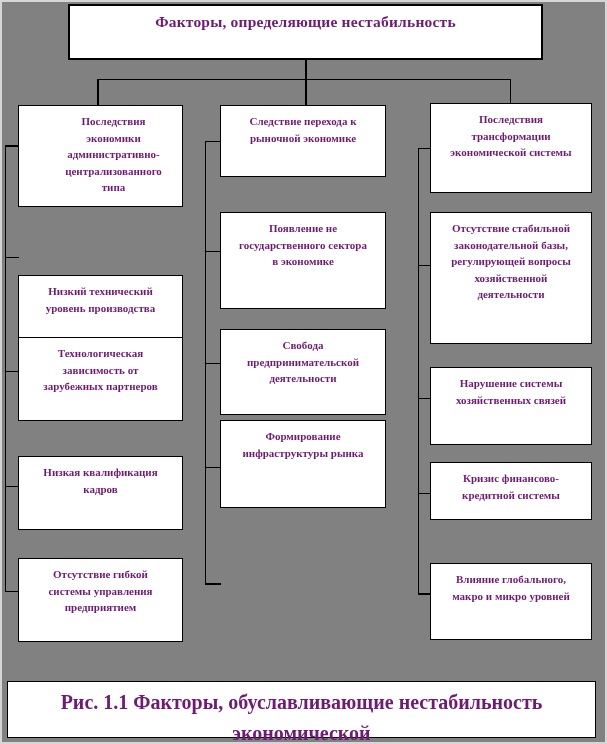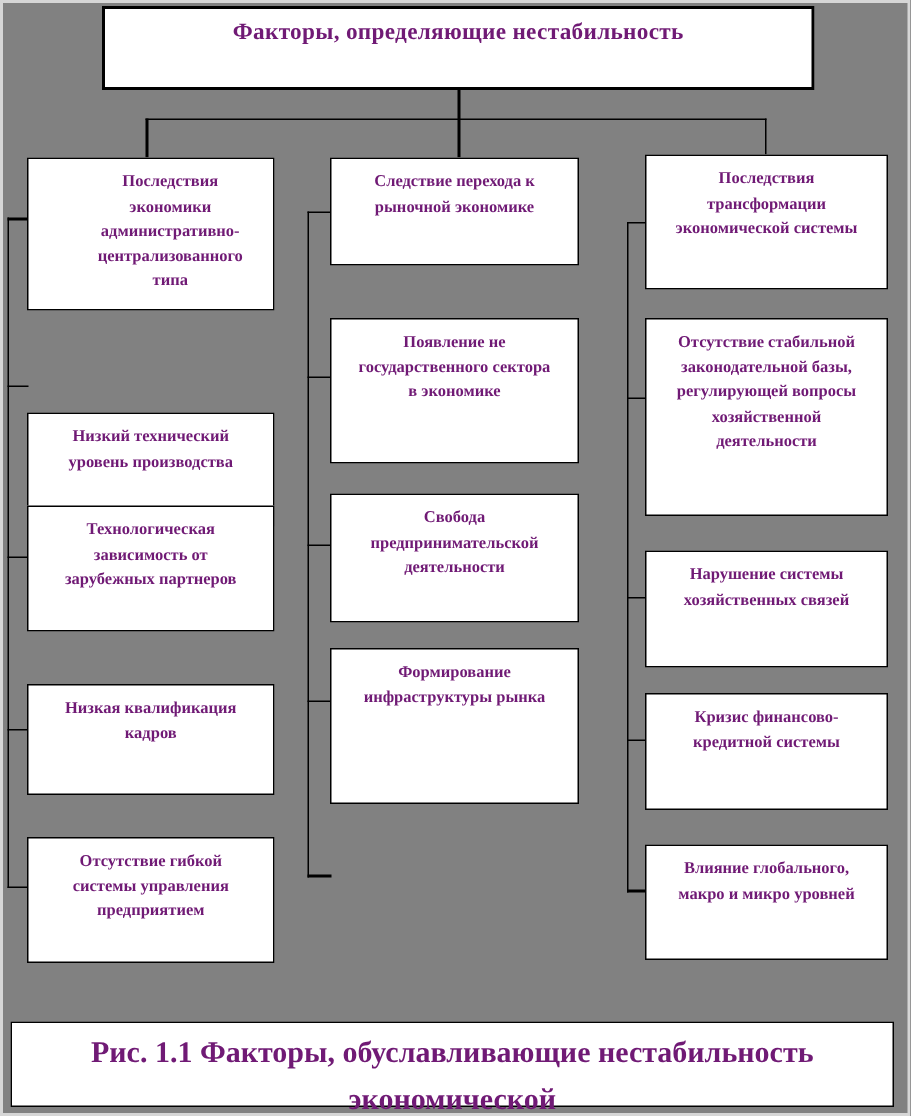--- a/index.html
+++ b/index.html
@@ -15,25 +15,25 @@
   }
   .col-left  { left:18px;  width:165px; padding-left:14px; padding-right:14px; }
   .col-mid   { left:220px; width:166px; padding-left:17px; padding-right:17px; }
   .col-right { left:430px; width:162px; padding-left:14px; padding-right:14px; }
 
   .l1 { top:105px; height:102px;padding-left:40px; } .l2 { top:227px; height:76px;margin-top:48px; }
   .l3 { top:337px; height:84px; }  .l4 { top:456px; height:74px; }
   .l5 { top:558px; height:84px; }
 
   .m1 { top:105px; height:72px; }  .m2 { top:212px; height:97px; }
-  .m3 { top:329px; height:86px; }  .m4 { top:432px; height:104px; }
+  .m3 { top:329px; height:86px; }  .m4 { top:420px; height:88px; }
   .m5 { top:549px; height:87px; }
 
   .r1 { top:103px; height:90px; }  .r2 { top:212px; height:132px; }
-  .r3 { top:367px; height:78px; }  .r4 { top:462px; height:78px; }
+  .r3 { top:367px; height:78px; }  .r4 { top:462px; height:58px; }
   .r5 { top:563px; height:77px; }
 
   .title-box {
     position:absolute; box-sizing:border-box; left:68px; top:4px; width:475px; height:56px;
     background:#fff; border:2.5px solid #000; font-weight:bold; text-align:center;
     font-size:15.5px; line-height:1.55; padding-top:4px; letter-spacing:0.2px;
   }
   .caption-box {
     position:absolute; box-sizing:border-box; left:7px; top:681px; width:589px; height:57px;
     background:#fff; border:1.5px solid #000; font-weight:bold; text-align:center;

